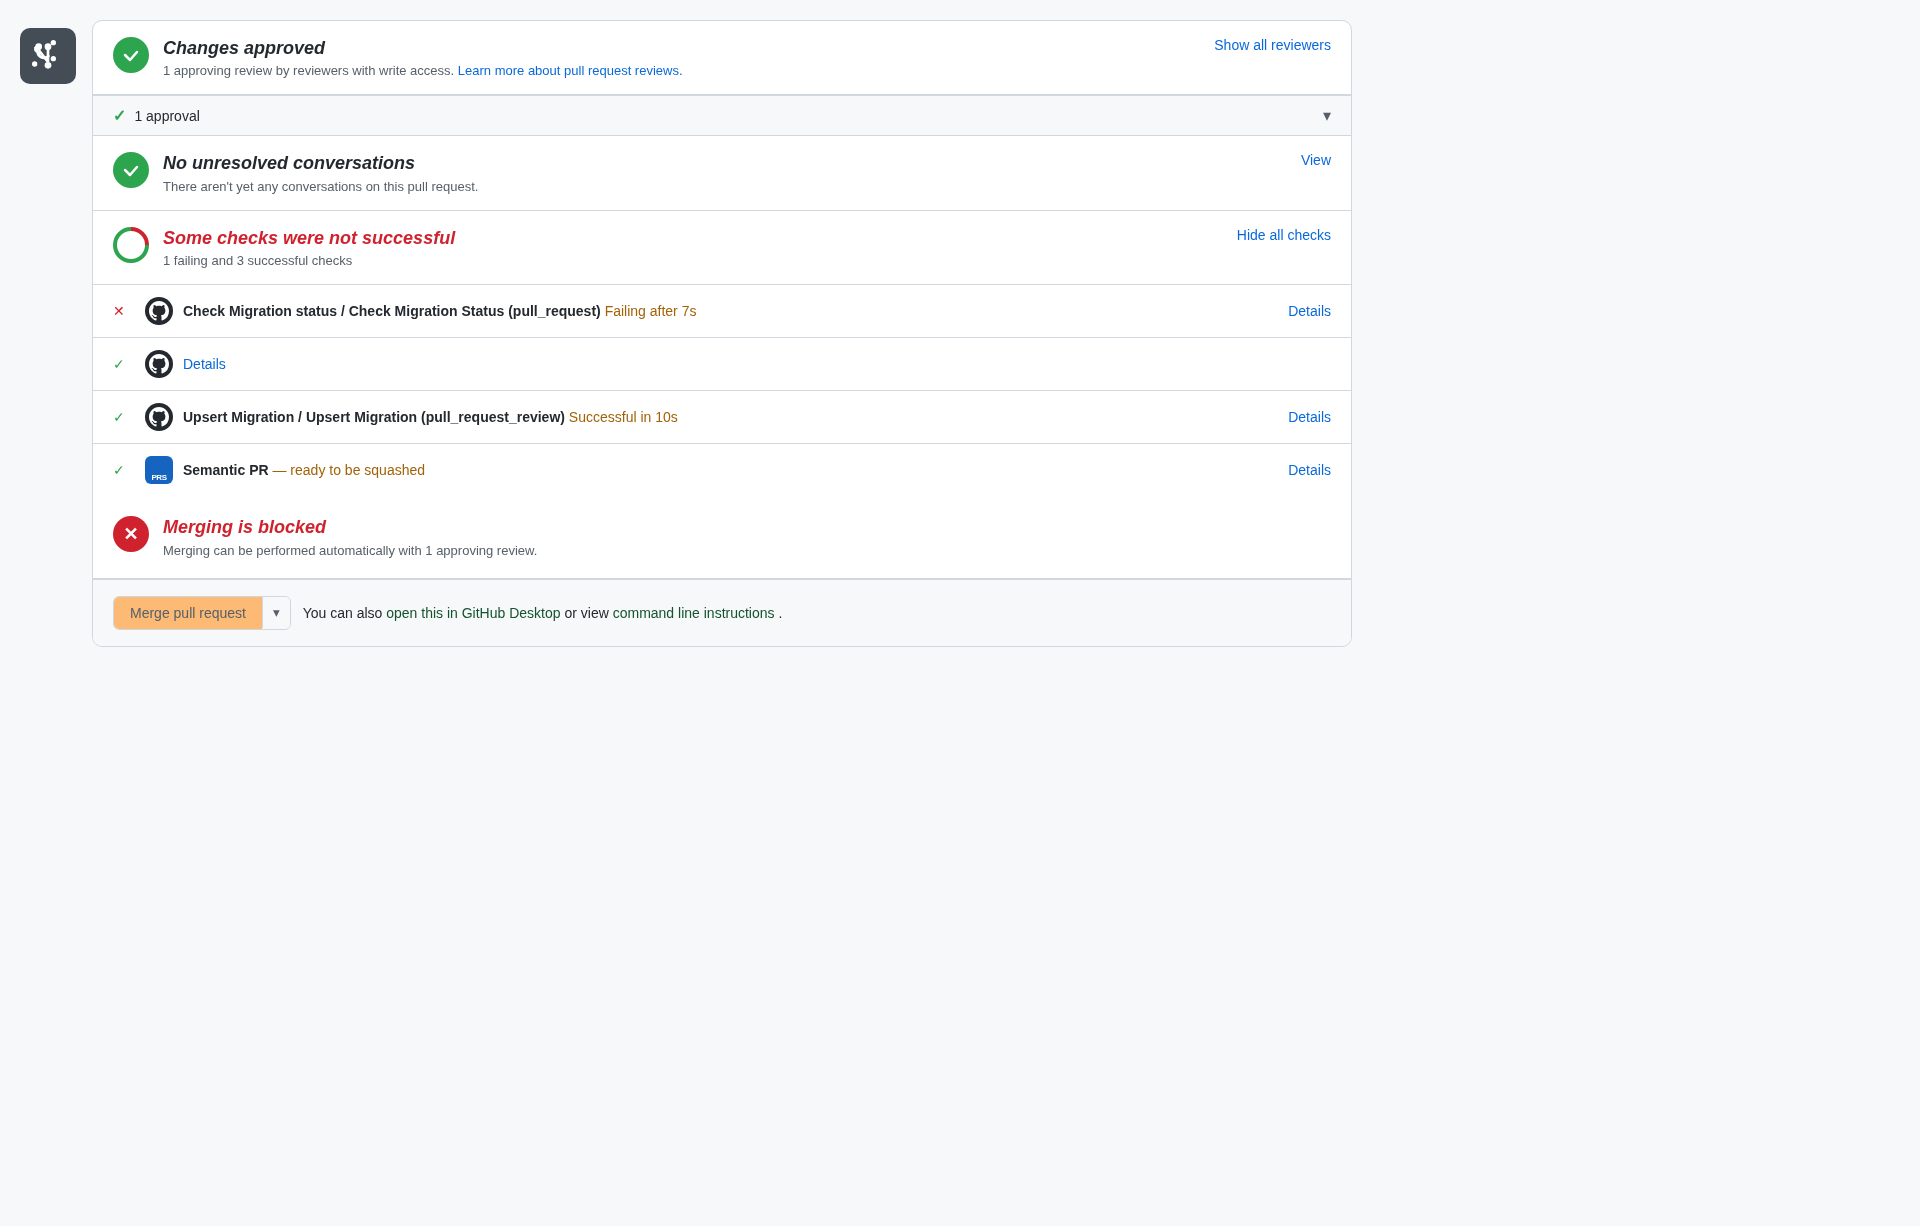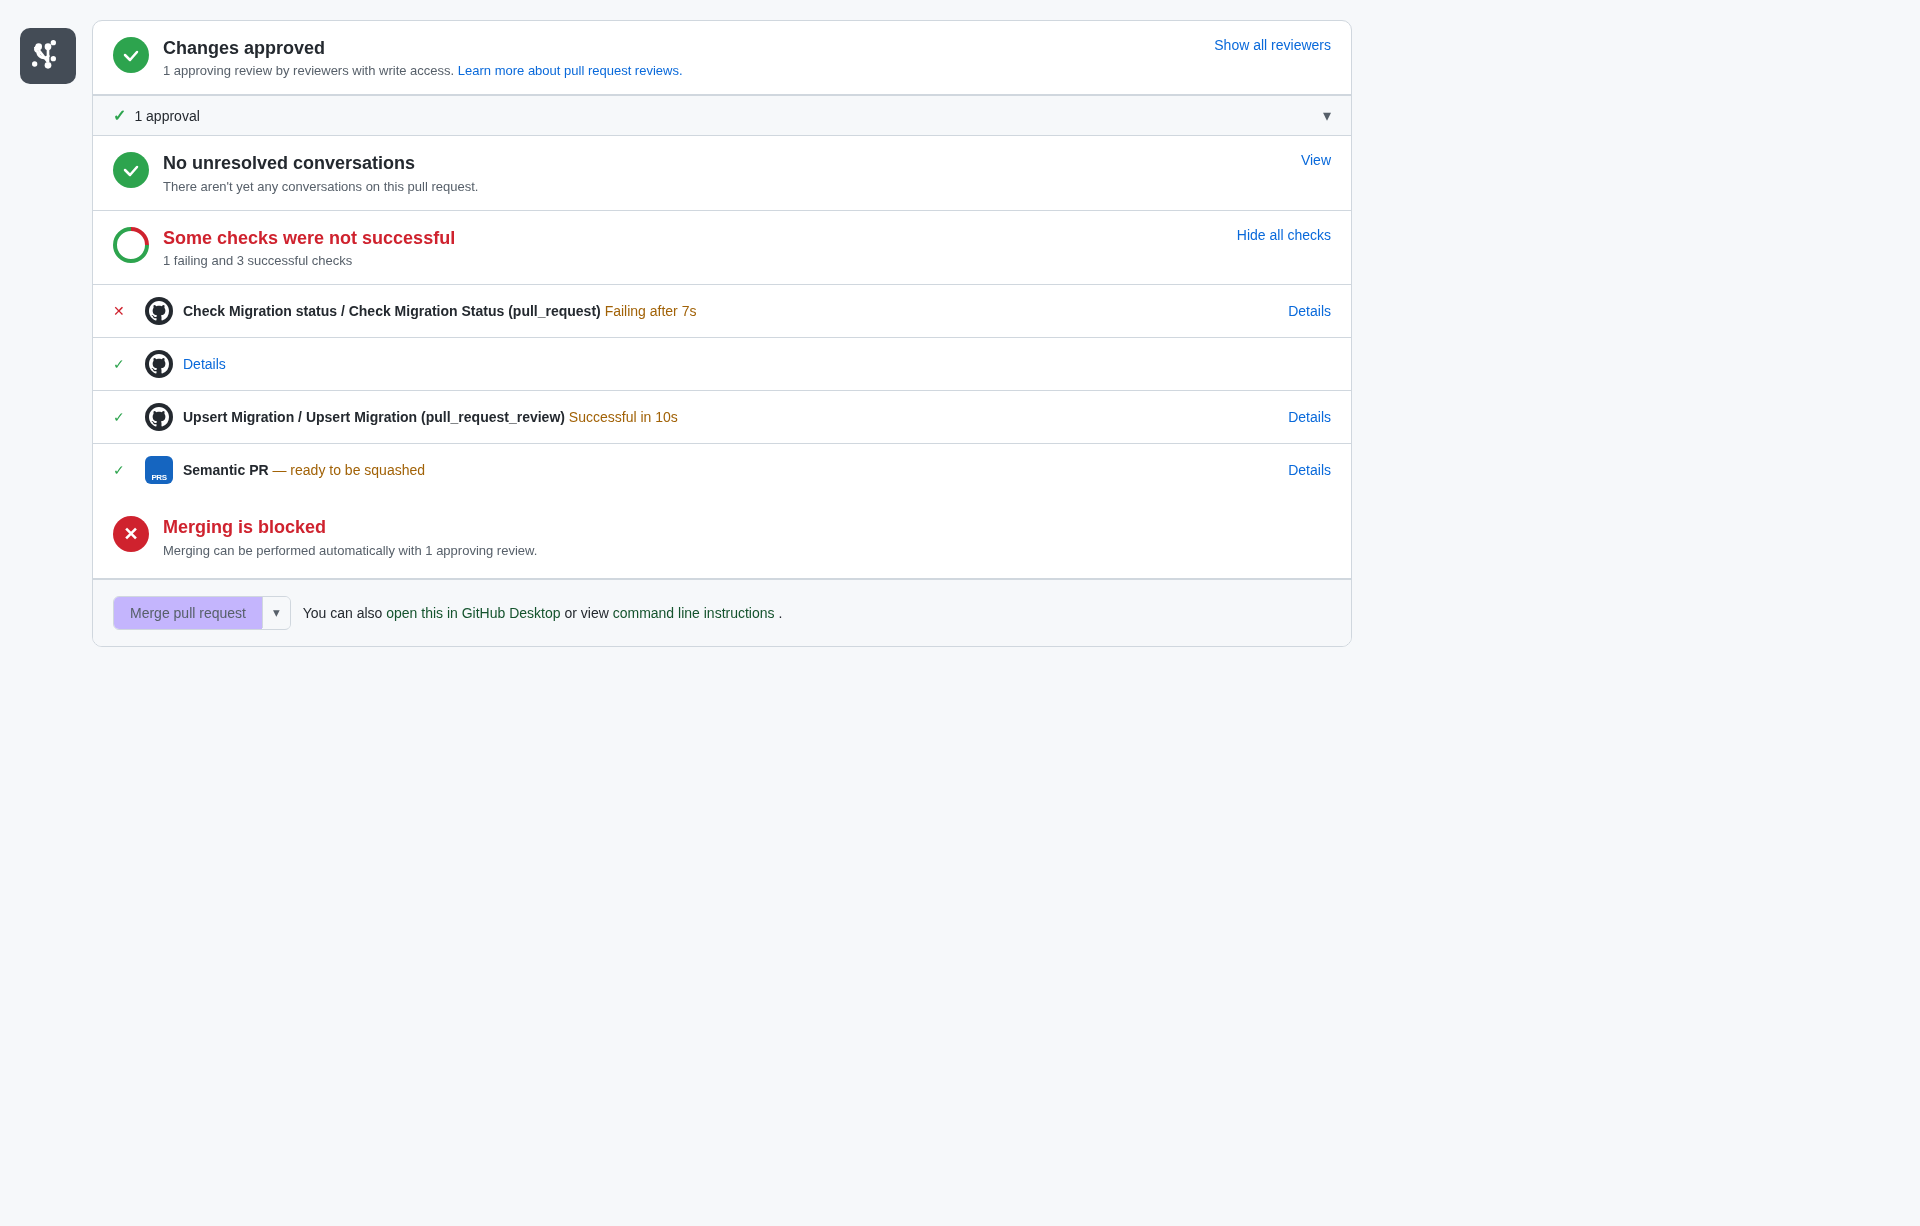--- a/index.html
+++ b/index.html
@@ -96,20 +96,21 @@
       color: white;
       font-size: 18px;
       font-weight: bold;
     }
 
     .section-title {
       font-size: 18px;
       font-weight: 600;
       color: #24292f;
       line-height: 1.3;
+      font-style: italic;
     }
     .section-title.red { color: #cf222e; }
 
     .section-subtitle {
       font-size: 13px;
       color: #57606a;
       margin-top: 3px;
     }
 
     .section-subtitle a {
@@ -219,21 +220,21 @@
     }
 
     .merge-btn-group {
       display: flex;
       align-items: center;
       border: 1px solid #d0d7de;
       border-radius: 6px;
       overflow: hidden;
     }
     .merge-btn {
-      background: #c4b5fd;
+      background: #fdba74;
       border: none;
       padding: 8px 16px;
       font-size: 14px;
       color: #57606a;
       cursor: not-allowed;
       font-weight: 500;
     }
     .merge-btn-dropdown {
       background: #f6f8fa;
       border: none;

